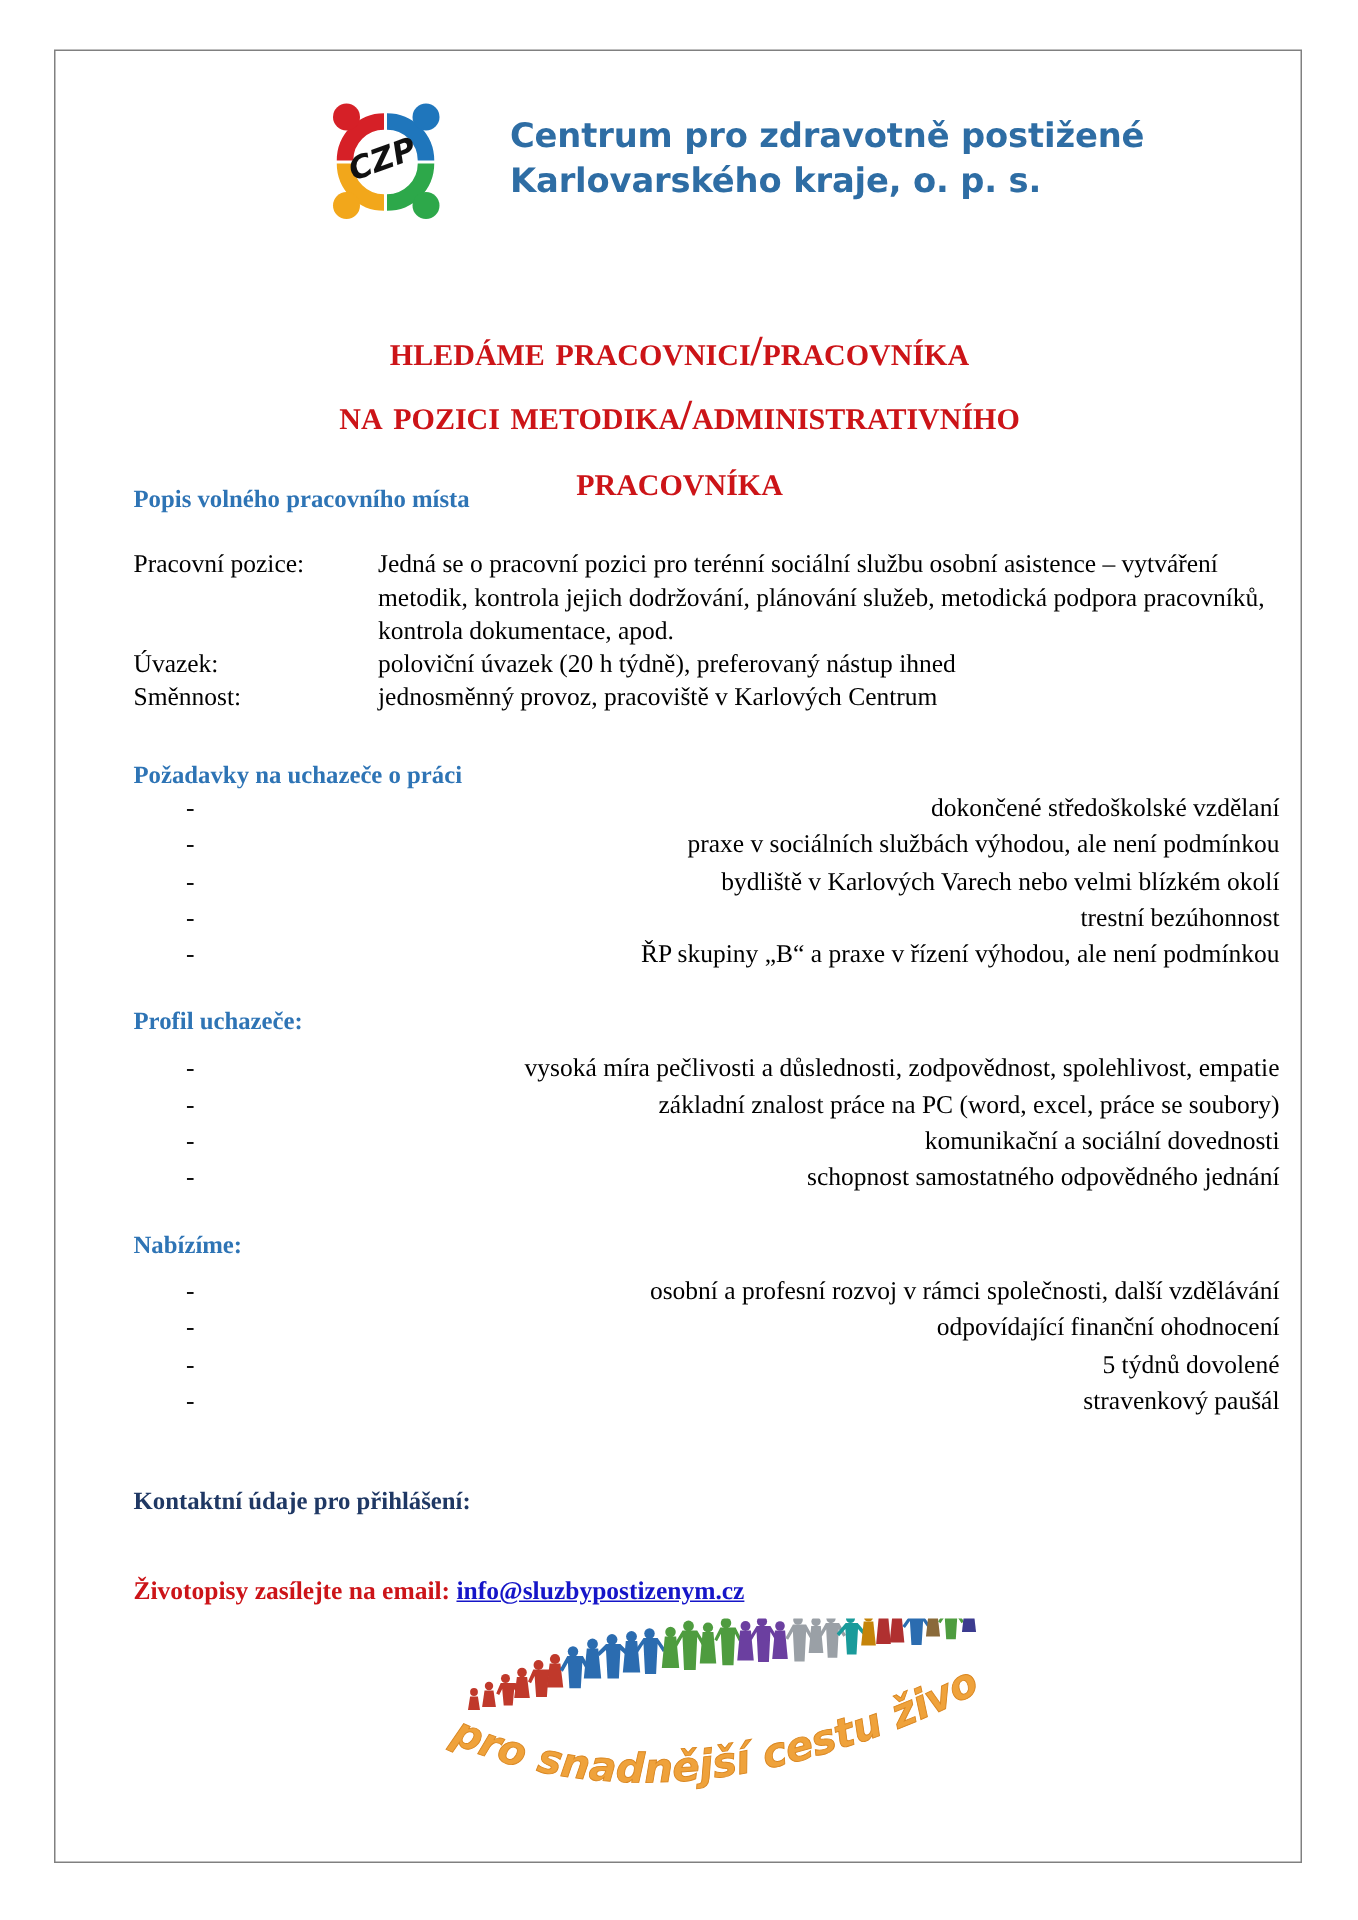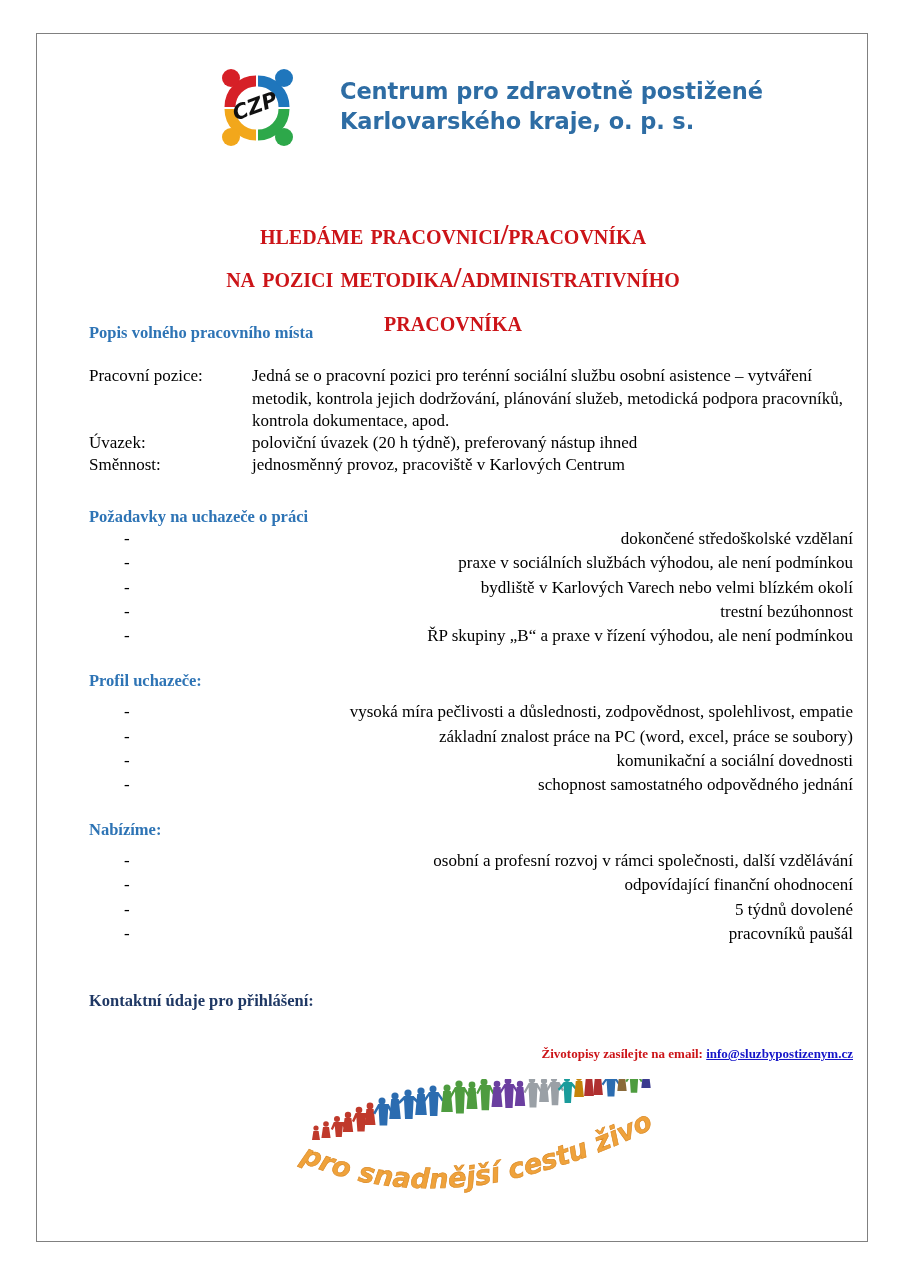--- a/index.html
+++ b/index.html
@@ -130,22 +130,21 @@
   .gap-s  { height: 14px; }
   .gap-m  { height: 22px; }
   .gap-l  { height: 30px; }
 
   .indent { padding-left: 36px; font-family: Liberation Serif, serif; }
 
   
   #contact-line {
     color: #CC1418;
     font-weight: bold;
-    font-size: 13px;
-    text-align: right;
+    font-size: 17px;
   }
   #email-link {
     color: #1515C8;
     text-decoration: underline;
     font-weight: bold;
   }
 
   
   #footer-graphic {
     position: absolute;
@@ -244,21 +243,21 @@
     <div class="gap-m"></div>
 
     <div class="indent">
       <p class="sec-head">Nabízíme:</p>
     </div>
     <div class="gap-xs"></div>
     <ul class="dashlist">
       <li>osobní a profesní rozvoj v rámci společnosti, další vzdělávání</li>
       <li>odpovídající finanční ohodnocení</li>
       <li>5 týdnů dovolené</li>
-      <li>pracovníků paušál</li>
+      <li>stravenkový paušál</li>
     </ul>
 
     <div class="gap-l"></div>
     <div class="gap-s"></div>
 
     <div class="indent">
       <p class="sec-head navy">Kontaktní údaje pro přihlášení:</p>
       <div class="gap-m"></div>
       <p id="contact-line">
         <span>Životopisy zasílejte na email:</span>

